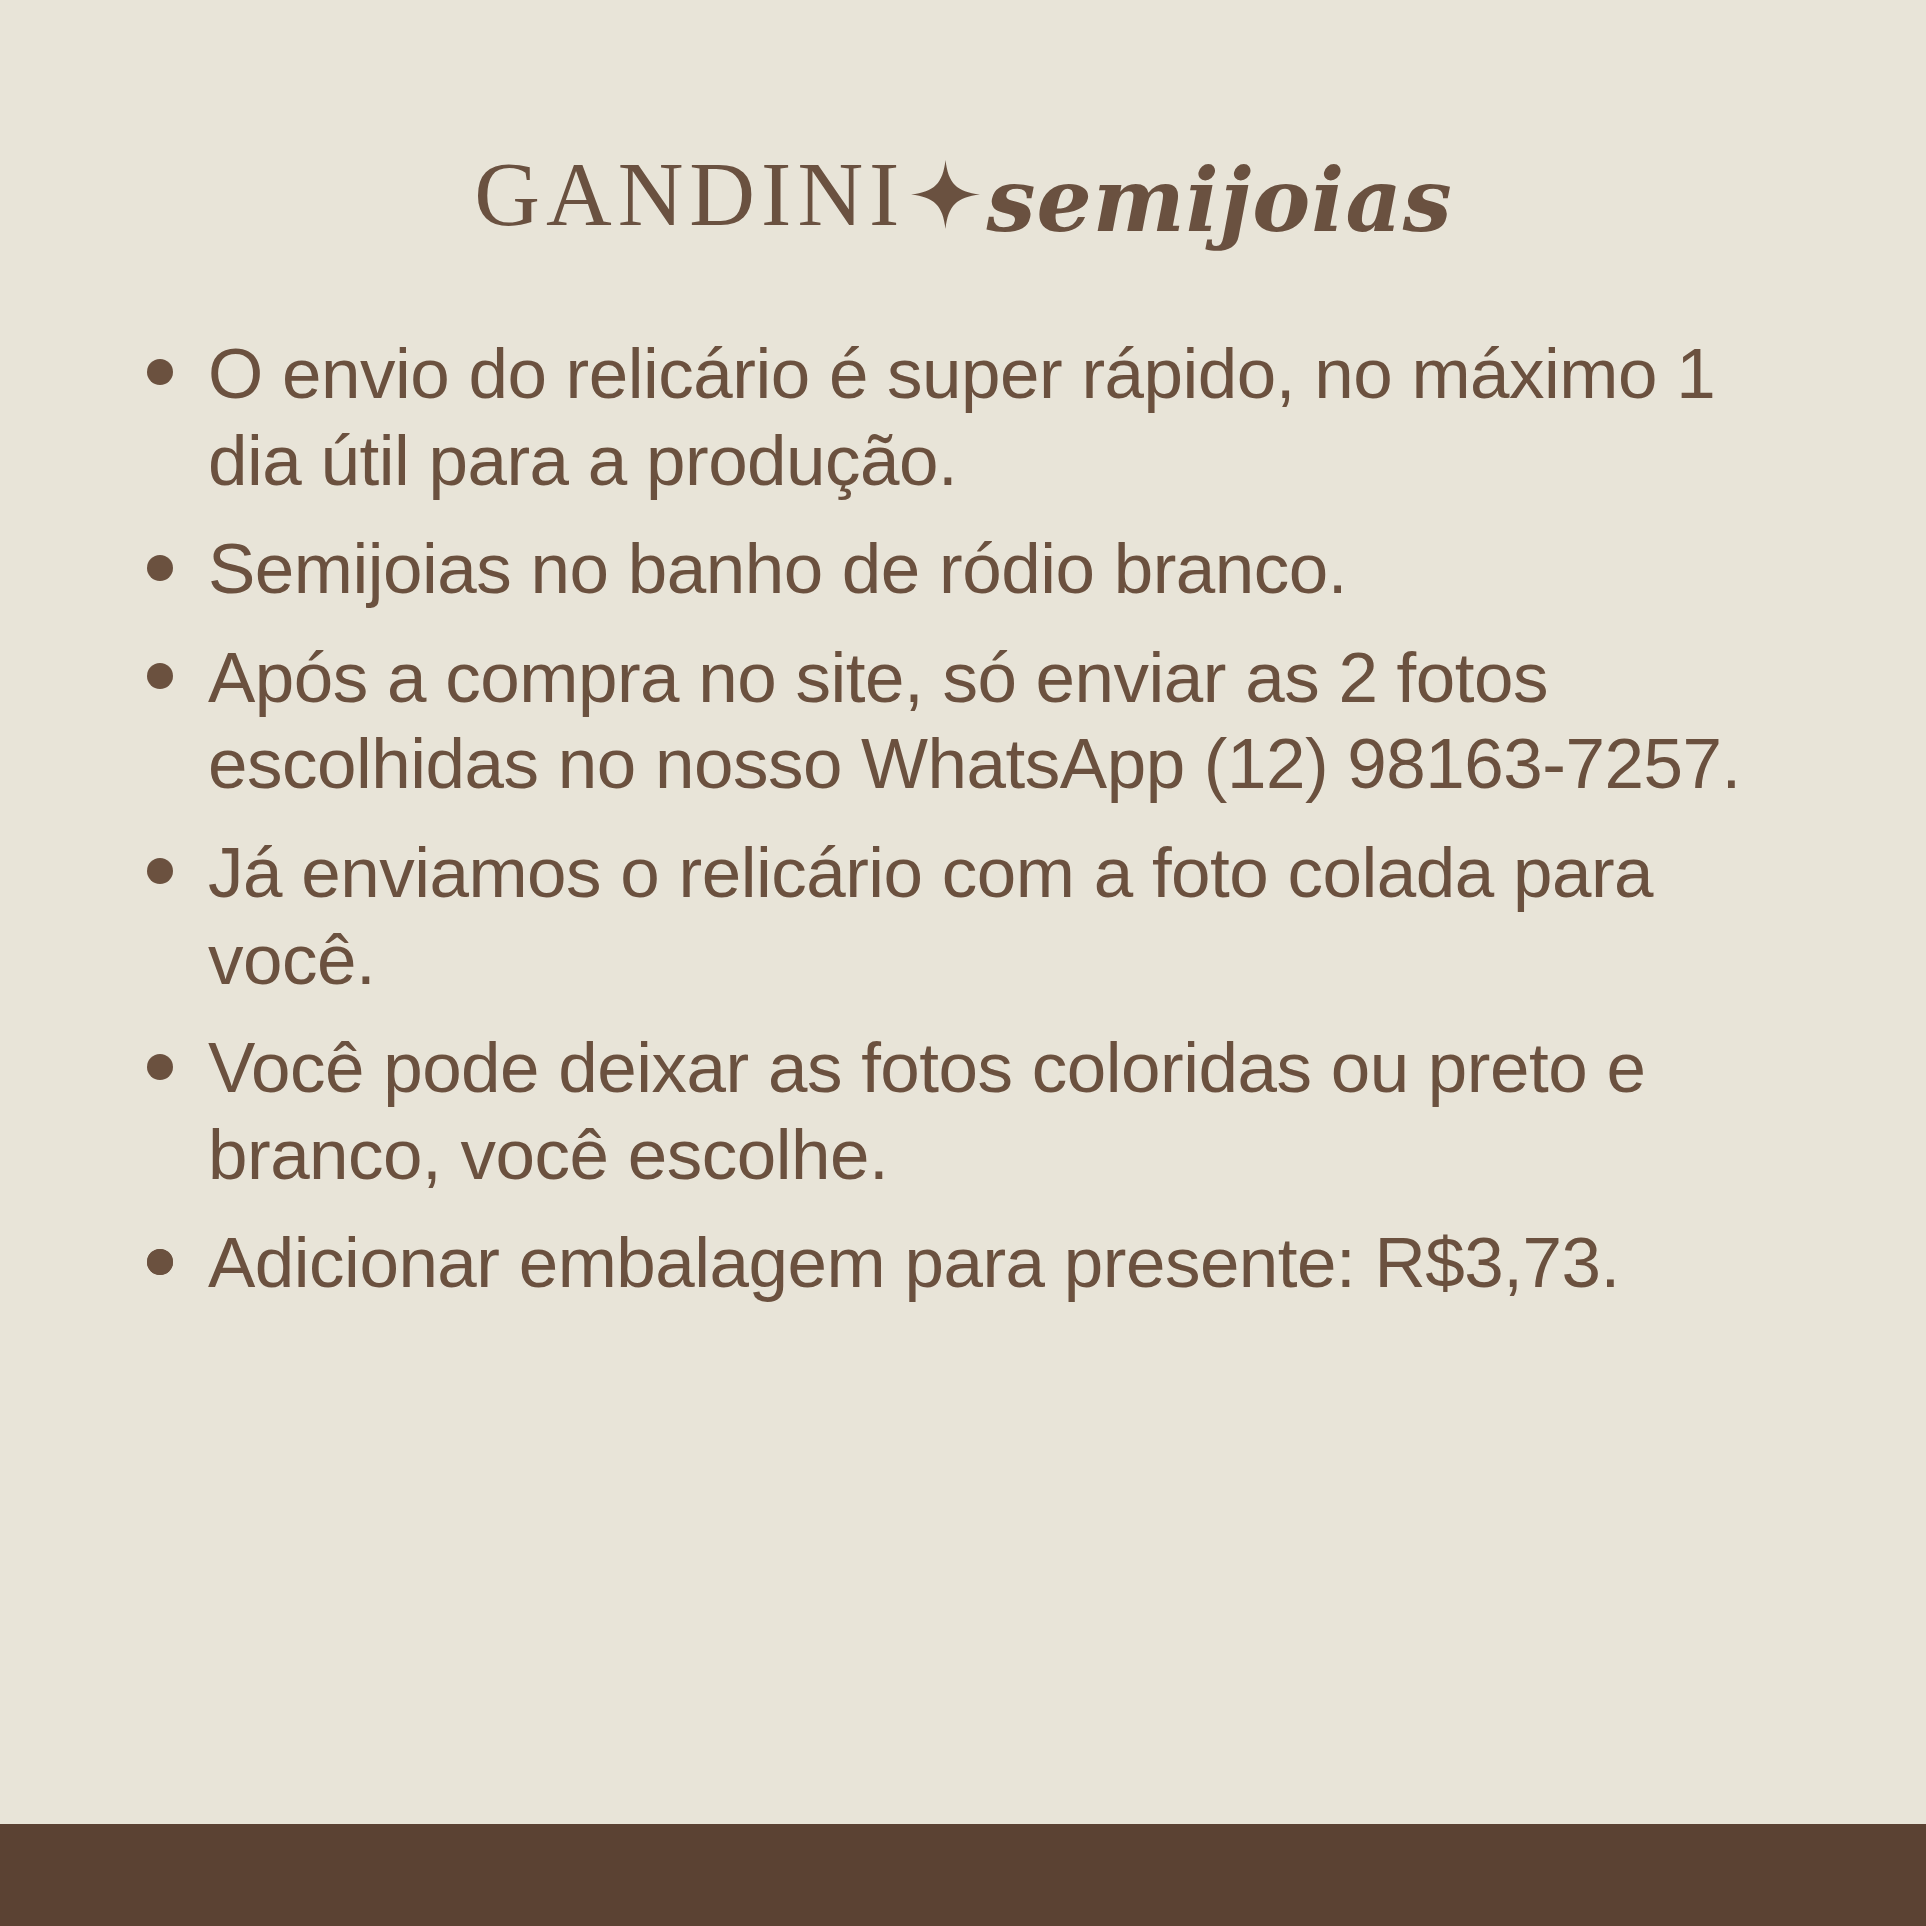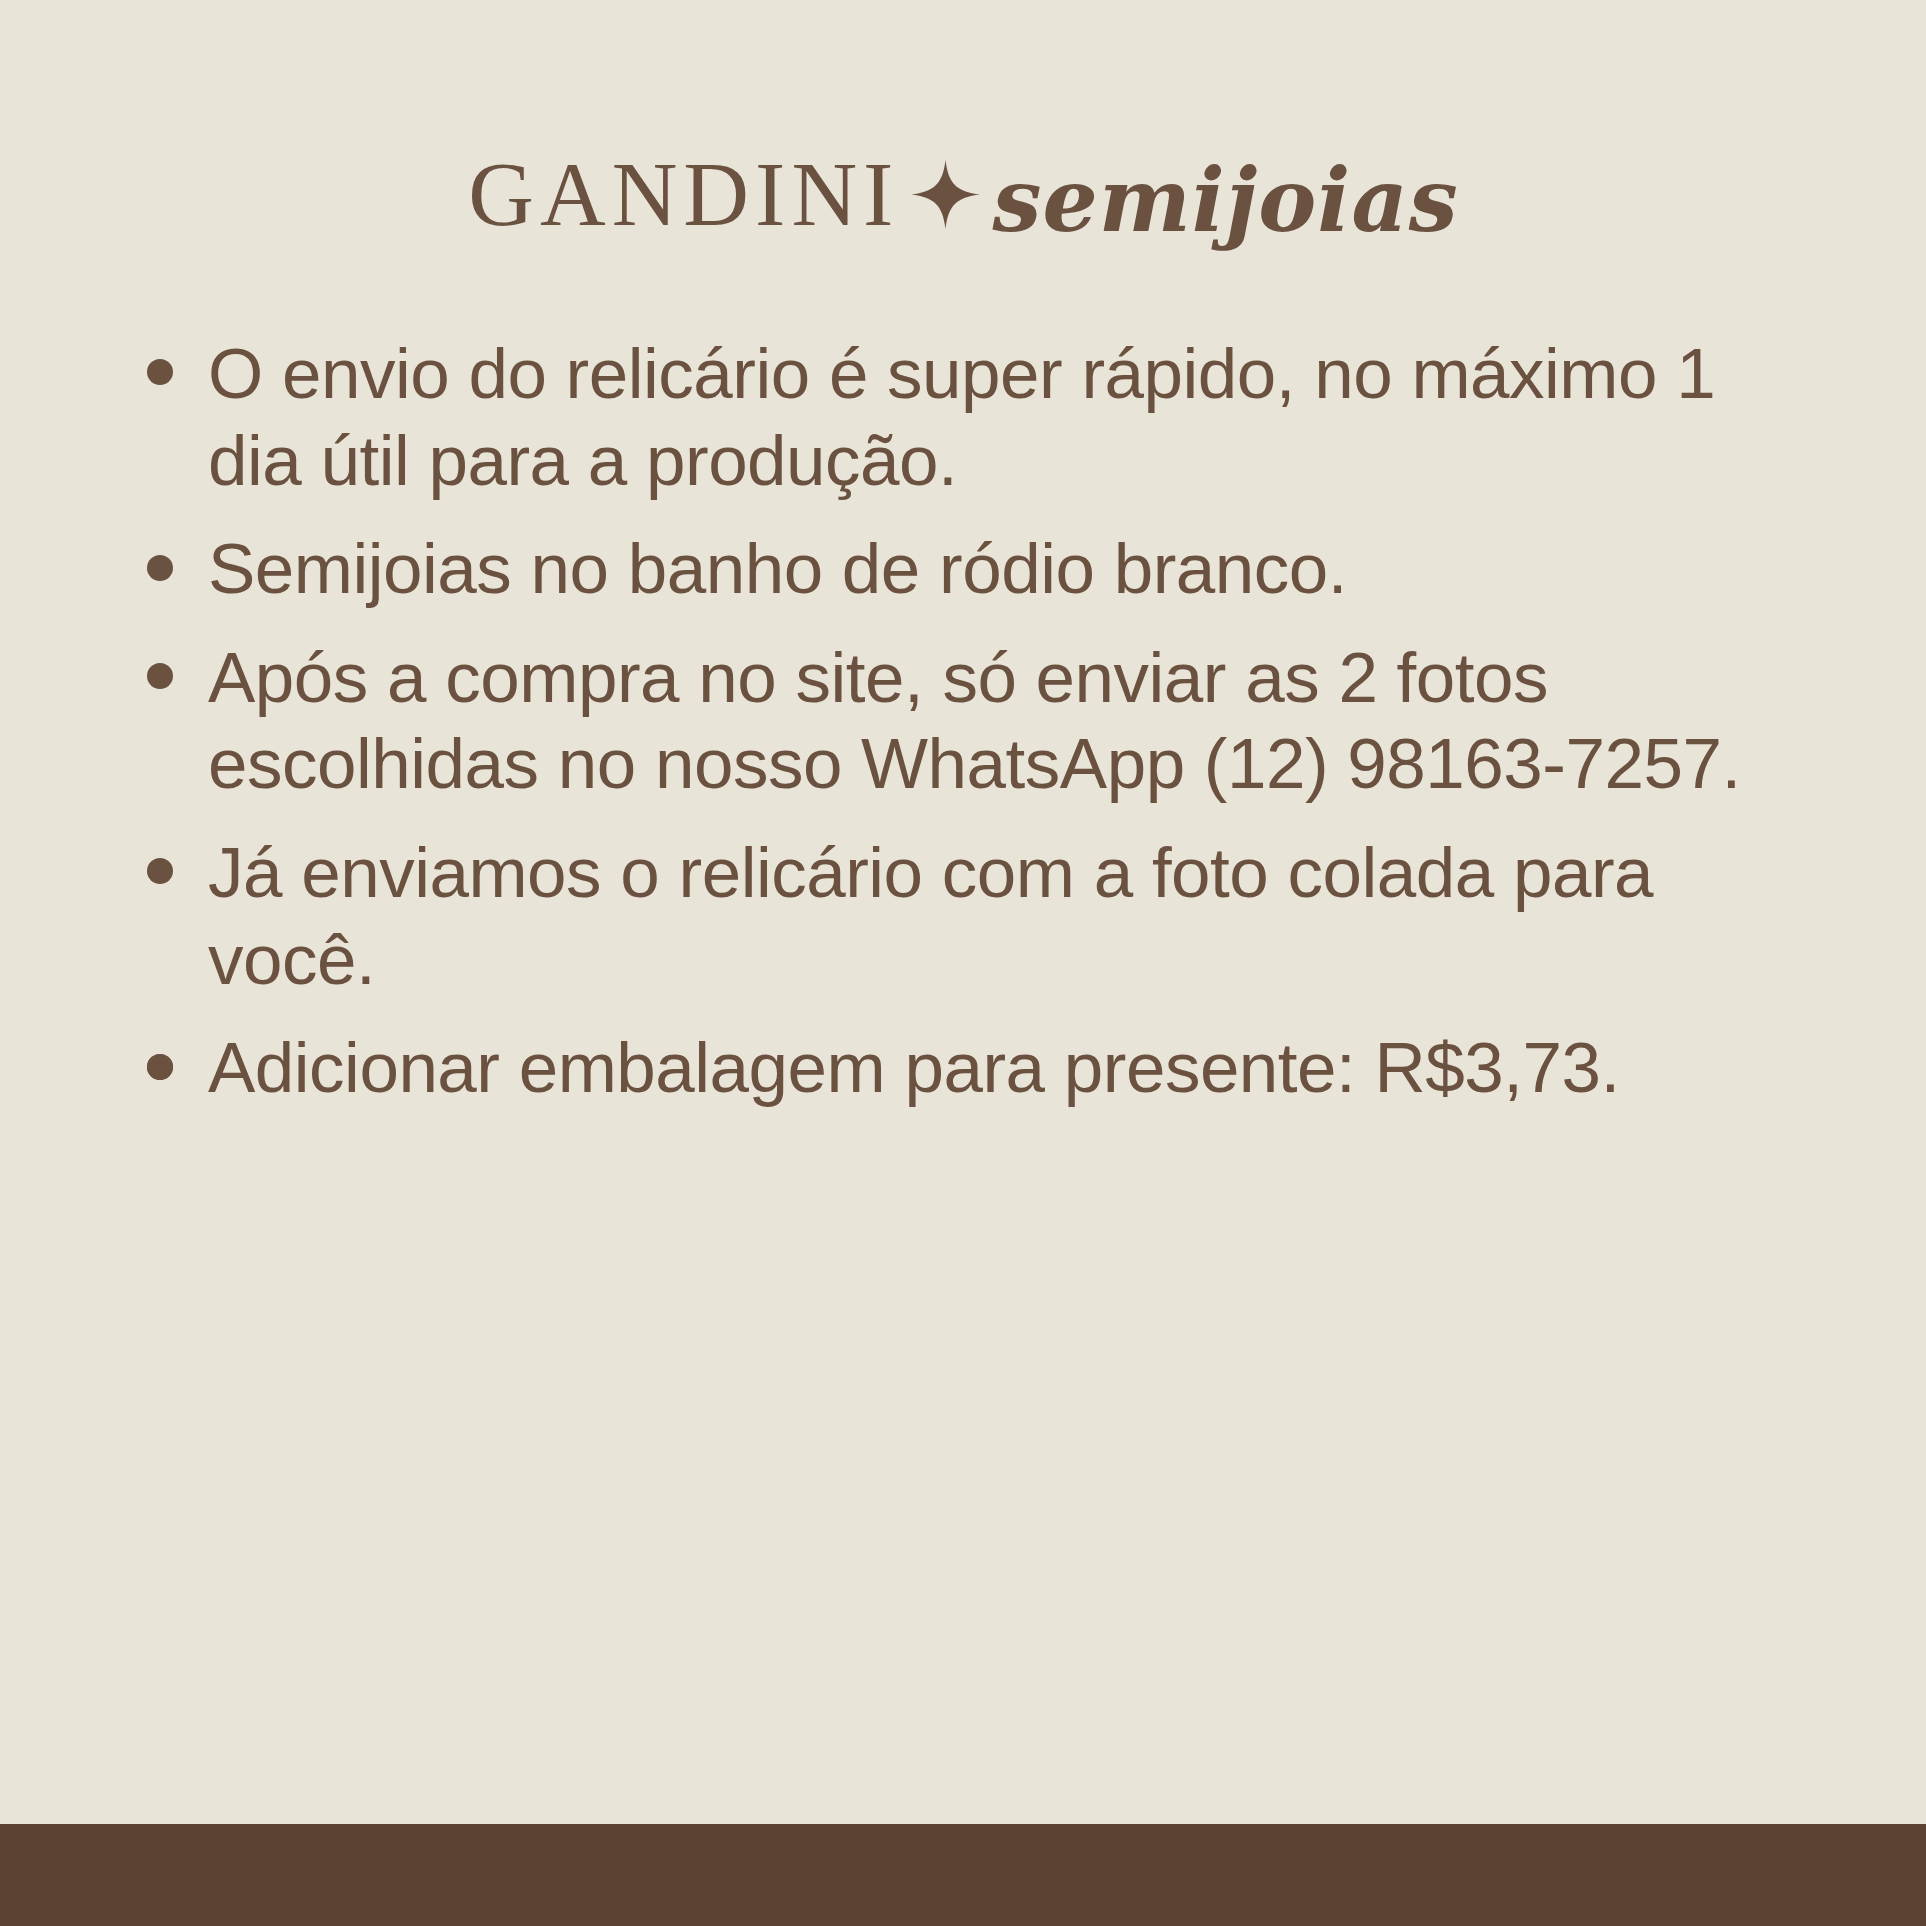--- a/index.html
+++ b/index.html
@@ -25,21 +25,21 @@
     display: flex;
     flex-direction: column;
   }
 
   
   .logo-wrap {
     padding-top: 149px;
     display: flex;
     align-items: center;
     justify-content: center;
-    gap: 12px;
+    gap: 6px;
     color: #5E4534;
     user-select: none;
   }
   .logo-word {
     font-family: "Liberation Serif", serif;
     font-size: 91px;
     letter-spacing: 6px;
     color: #6A5140;
     line-height: 1;
     font-weight: 400;
@@ -130,20 +130,24 @@
     <li>
       <span class="bullet"></span>
       <span class="txt"> Após a compra no site, só enviar as 2 fotos escolhidas no nosso WhatsApp (12) 98163-7257.</span>
     </li>
     <li>
       <span class="bullet"></span>
       <span class="txt">  Já enviamos o relicário com a foto colada para você.</span>
     </li>
     <li>
       <span class="bullet"></span>
+      <span class="txt"> Você pode deixar as fotos coloridas ou preto e branco, você escolhe.</span>
+    </li>
+    <li>
+      <span class="bullet"></span>
     </li>
     <li>
       <span class="bullet"></span>
       <span class="txt">  Adicionar embalagem para presente: R$3,73.</span>
     </li>
   </ul>
 
   <div class="footer-bar"></div>
 </div>
 

